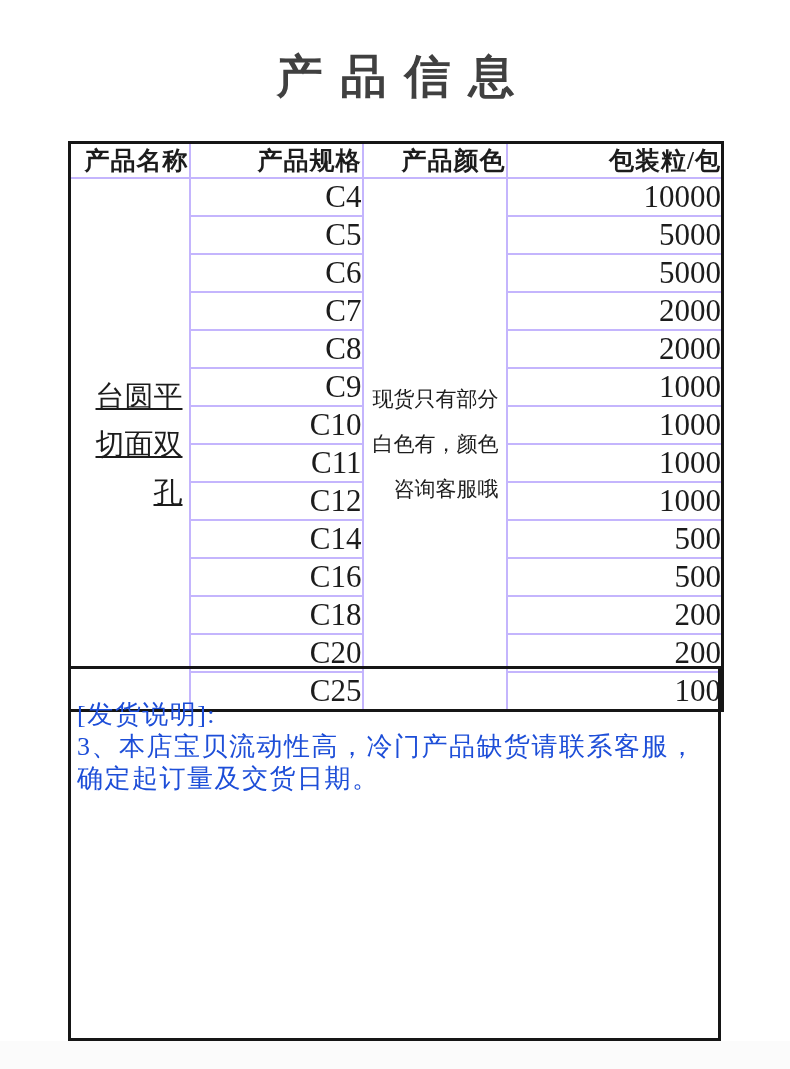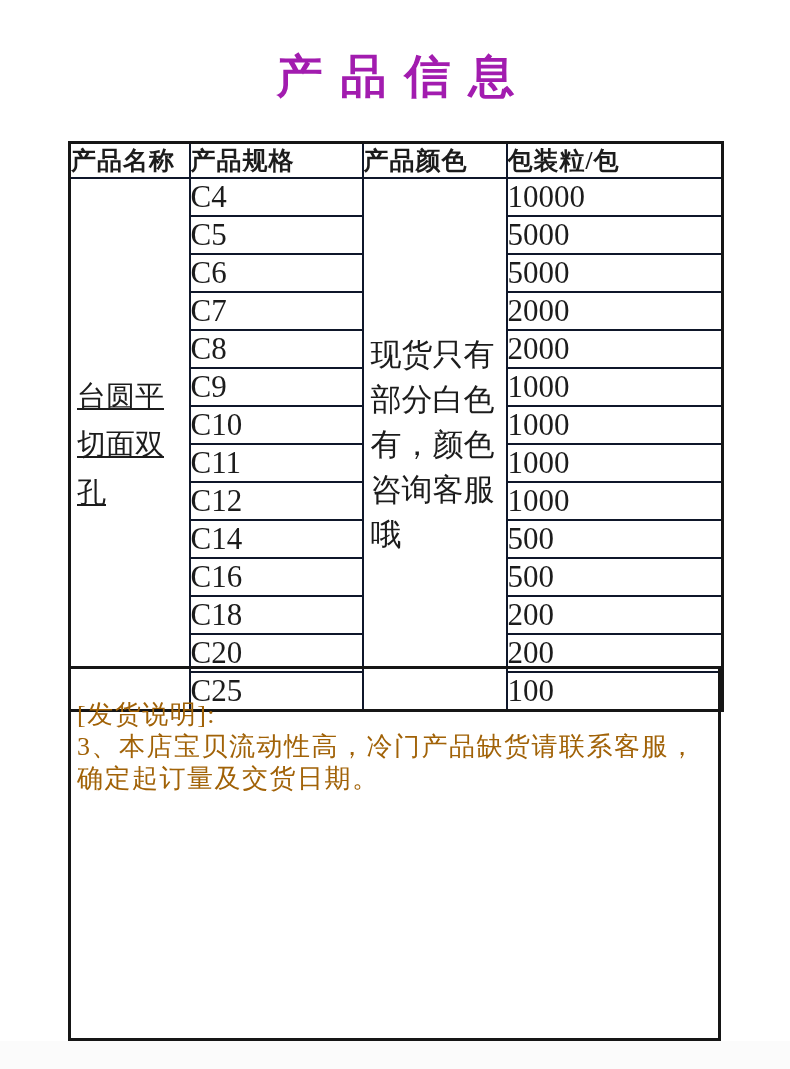--- a/index.html
+++ b/index.html
@@ -14,33 +14,33 @@
   .title {
     position: absolute;
     top: 48px; left: 0; width: 790px;
     text-align: center;
     font-family: "DejaVu Sans", "Liberation Sans", sans-serif;
     font-weight: bold;
     font-size: 46px;
     line-height: 56px;
     letter-spacing: 18px;
     padding-left: 19px; 
-    color: #a21caf;
+    color: #404040;
   }
   table.product-table {
     position: absolute;
     left: 68px; top: 141px;
     width: 653px; height: 525px;
     border-collapse: collapse;
     table-layout: fixed;
     border: 3px solid #161616;
   }
   .product-table th, .product-table td {
-    border: 2px solid #0f172a;
-    text-align: left;
+    border: 2px solid #c4b5fd;
+    text-align: right;
     vertical-align: middle;
     padding: 0;
     overflow: hidden;
   }
   .product-table thead tr { height: 32px; }
   .product-table tbody tr { height: 35px; }
   .product-table th {
     font-size: 25px;
     font-weight: bold;
     letter-spacing: 1px;
@@ -50,34 +50,34 @@
     font-weight: normal;
     margin-left: 28px;
   }
   td.name-cell {
     font-size: 29px;
     line-height: 48px;
     padding: 0 6px;
     text-decoration: underline;
   }
   td.color-cell {
-    font-size: 31px;
+    font-size: 21px;
     line-height: 45px;
     padding: 16px 7px;
   }
   .notes-box {
     position: absolute;
     left: 68px; top: 666px;
     width: 653px; height: 375px;
     border: 3px solid #161616;
     padding: 30px 10px 0 6px;
     font-size: 26px;
     line-height: 32px;
     letter-spacing: 1.5px;
-    color: #a16207;
+    color: #1d4ed8;
   }
   .notes-box p { margin: 0; }
   .bottom-strip {
     position: absolute;
     left: 0; top: 1041px;
     width: 790px; height: 28px;
     background: #fbfbfb;
   }
 </style>
 </head>

